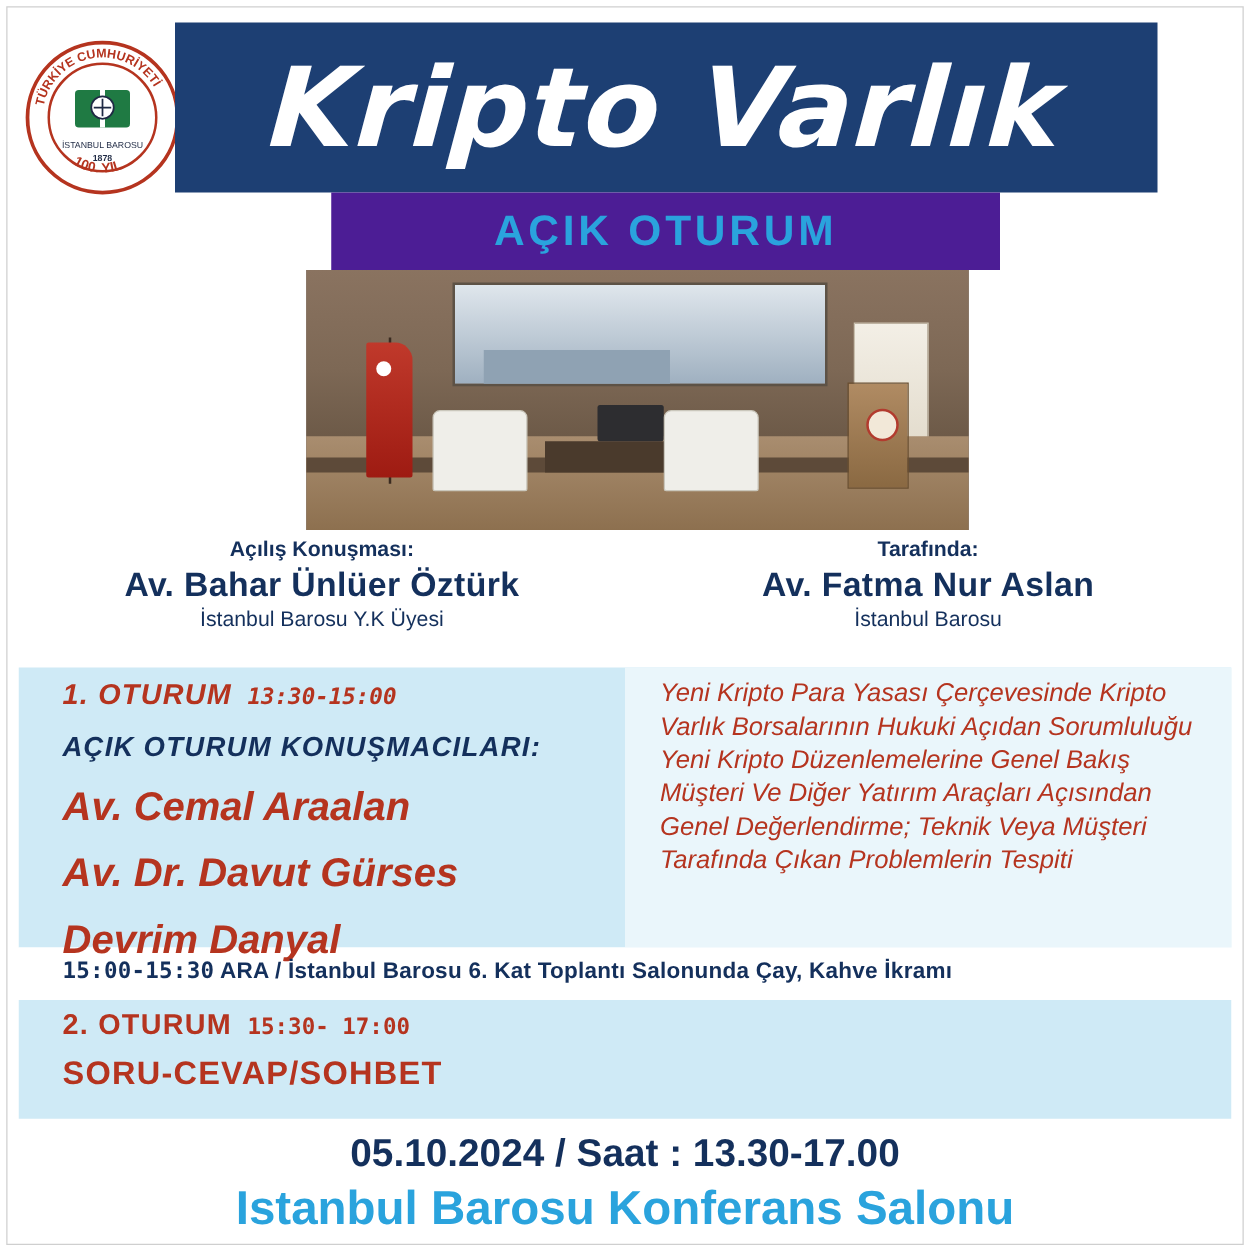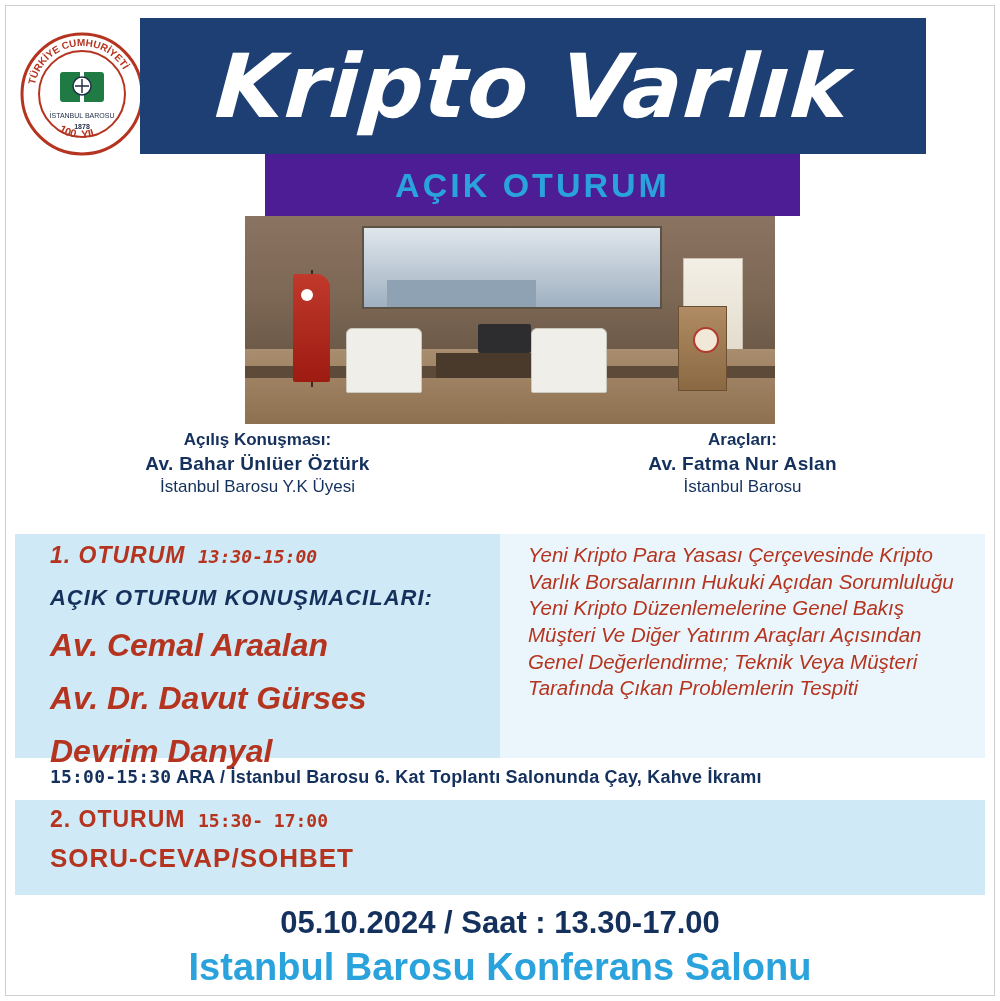--- a/index.html
+++ b/index.html
@@ -167,21 +167,21 @@
     text-align: center;
     color: #1d3f73;
   }
   .pres-role {
     font-size: 17px;
     font-weight: bold;
     color: #14305c;
     margin-bottom: 3px;
   }
   .pres-name {
-    font-size: 19px;
+    font-size: 27px;
     font-weight: bold;
     color: #14305c;
     letter-spacing: 0.3px;
   }
   .pres-org {
     font-size: 17px;
     color: #14305c;
     margin-top: 2px;
   }
 
@@ -361,21 +361,21 @@
     <div class="ph-podium-logo"></div>
   </div>
 
   <div class="presenters">
     <div class="presenter">
       <div class="pres-role">Açılış Konuşması:</div>
       <div class="pres-name">Av. Bahar Ünlüer Öztürk</div>
       <div class="pres-org">İstanbul Barosu Y.K Üyesi</div>
     </div>
     <div class="presenter">
-      <div class="pres-role">Araçları:</div>
+      <div class="pres-role">Tarafında:</div>
       <div class="pres-name">Av. Fatma Nur Aslan</div>
       <div class="pres-org">İstanbul Barosu</div>
     </div>
   </div>
 
   <div class="band-top"></div>
   <div class="band-topics"></div>
   <div class="band-mid"></div>
   <div class="band-bottom"></div>
 

